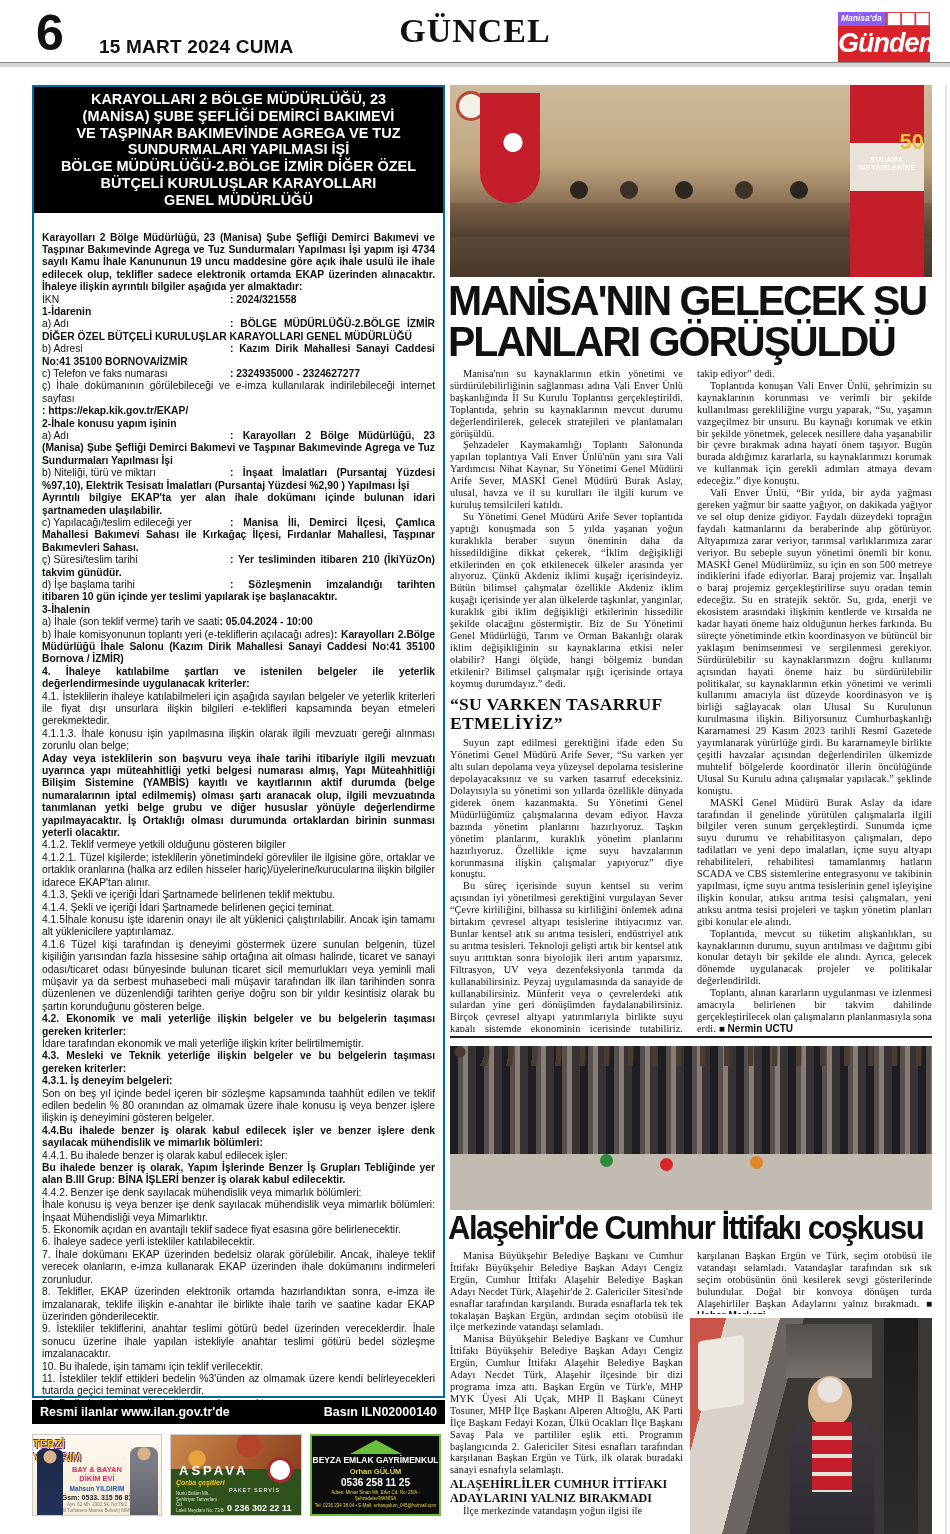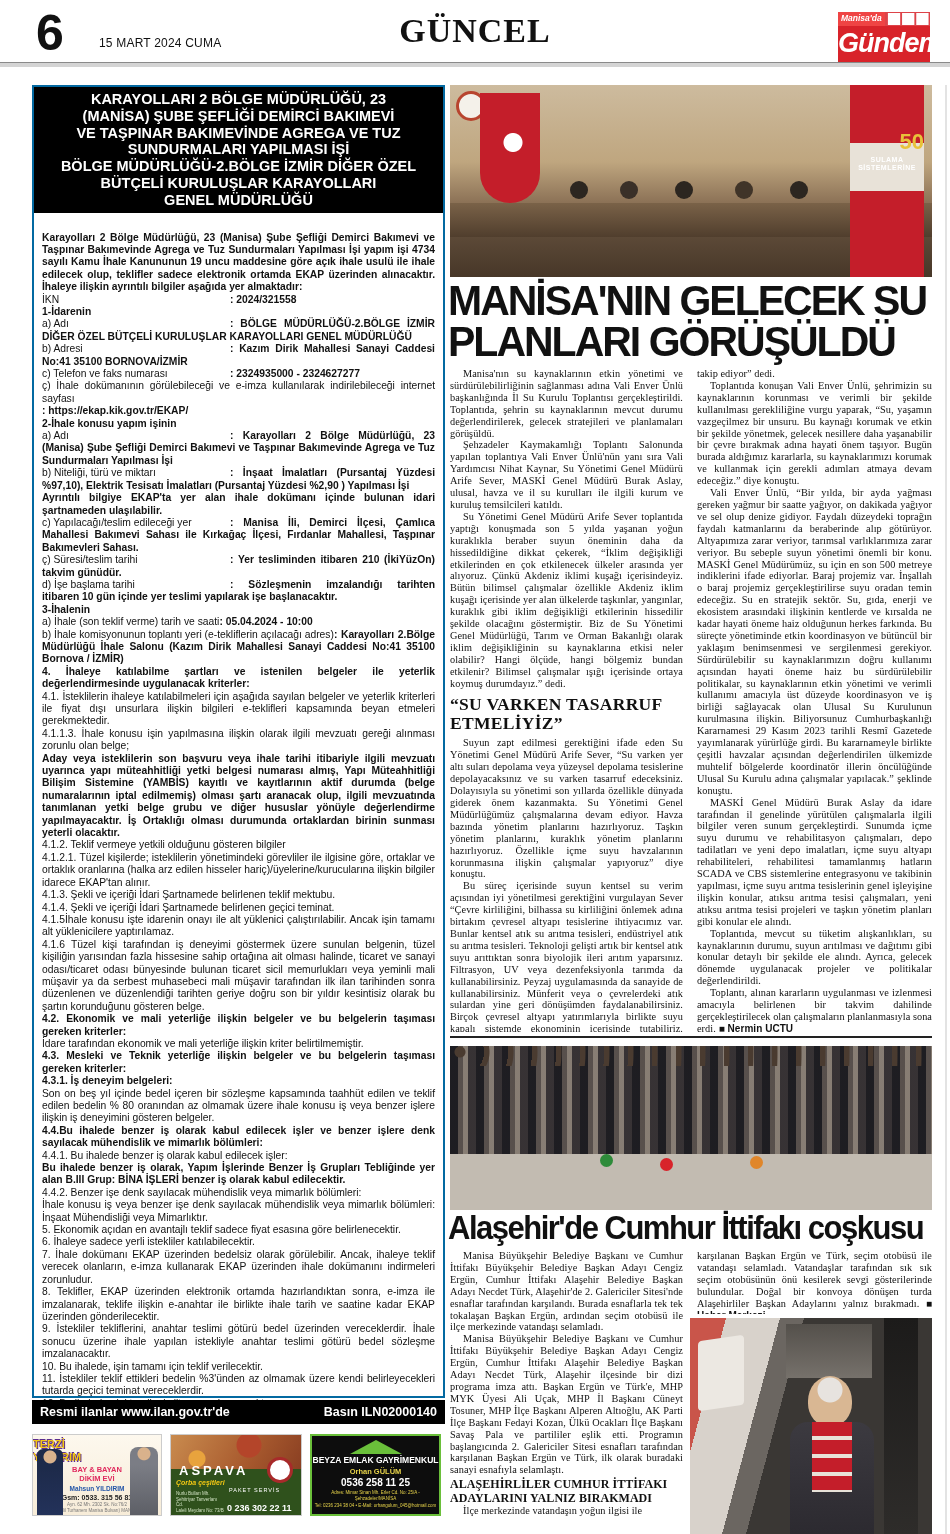--- a/index.html
+++ b/index.html
@@ -1,25 +1,25 @@
 <!DOCTYPE html>
 <html><head>
 <meta charset="utf-8">
 <style>
   html,body{margin:0;padding:0;}
   body{width:950px;height:1534px;position:relative;background:#fff;overflow:hidden;
        font-family:"Liberation Sans",sans-serif;color:#111;}
   
   .pagenum{position:absolute;left:36px;top:4px;font-size:50px;font-weight:bold;letter-spacing:-2px;}
-  .pagedate{position:absolute;left:99px;top:36px;font-size:12px;font-weight:normal;letter-spacing:.2px;}
+  .pagedate{position:absolute;left:99px;top:36px;font-size:19px;font-weight:bold;letter-spacing:.2px;}
   .section-title{position:absolute;left:0;top:12px;width:100%;text-align:center;
        font-family:"Liberation Serif",serif;font-size:34px;font-weight:bold;letter-spacing:1px;}
   .logo{position:absolute;right:20px;top:12px;width:92px;height:50px;}
   .logo-top{display:flex;height:14px;}
-  .logo-top-l{background:#ef4444;color:#fff;font-size:8.5px;font-style:italic;font-weight:bold;
+  .logo-top-l{background:#8b5cf6;color:#fff;font-size:8.5px;font-style:italic;font-weight:bold;
        padding:1px 3px 0;white-space:nowrap;}
   .logo-top-r{flex:1;background:#fff;border:1px solid #d8232a;
        background-image:linear-gradient(90deg,#d8232a 0 2px,transparent 2px 100%);background-size:33% 100%;opacity:.85;}
   .logo-main{height:36px;background:#d8232a;color:#fff;font-weight:bold;font-style:italic;
        font-size:27px;text-align:center;line-height:34px;letter-spacing:-1px;}
   .header-rule{position:absolute;left:0;top:62px;width:100%;height:5px;
        background:linear-gradient(#8a8a8a 0 1px,#d4d4d4 1px 5px);}
   .page-edge{position:absolute;right:3px;top:85px;bottom:0;width:2px;background:#e3e3e3;}
   
   .notice{position:absolute;left:32px;top:85px;width:413px;height:1313px;

